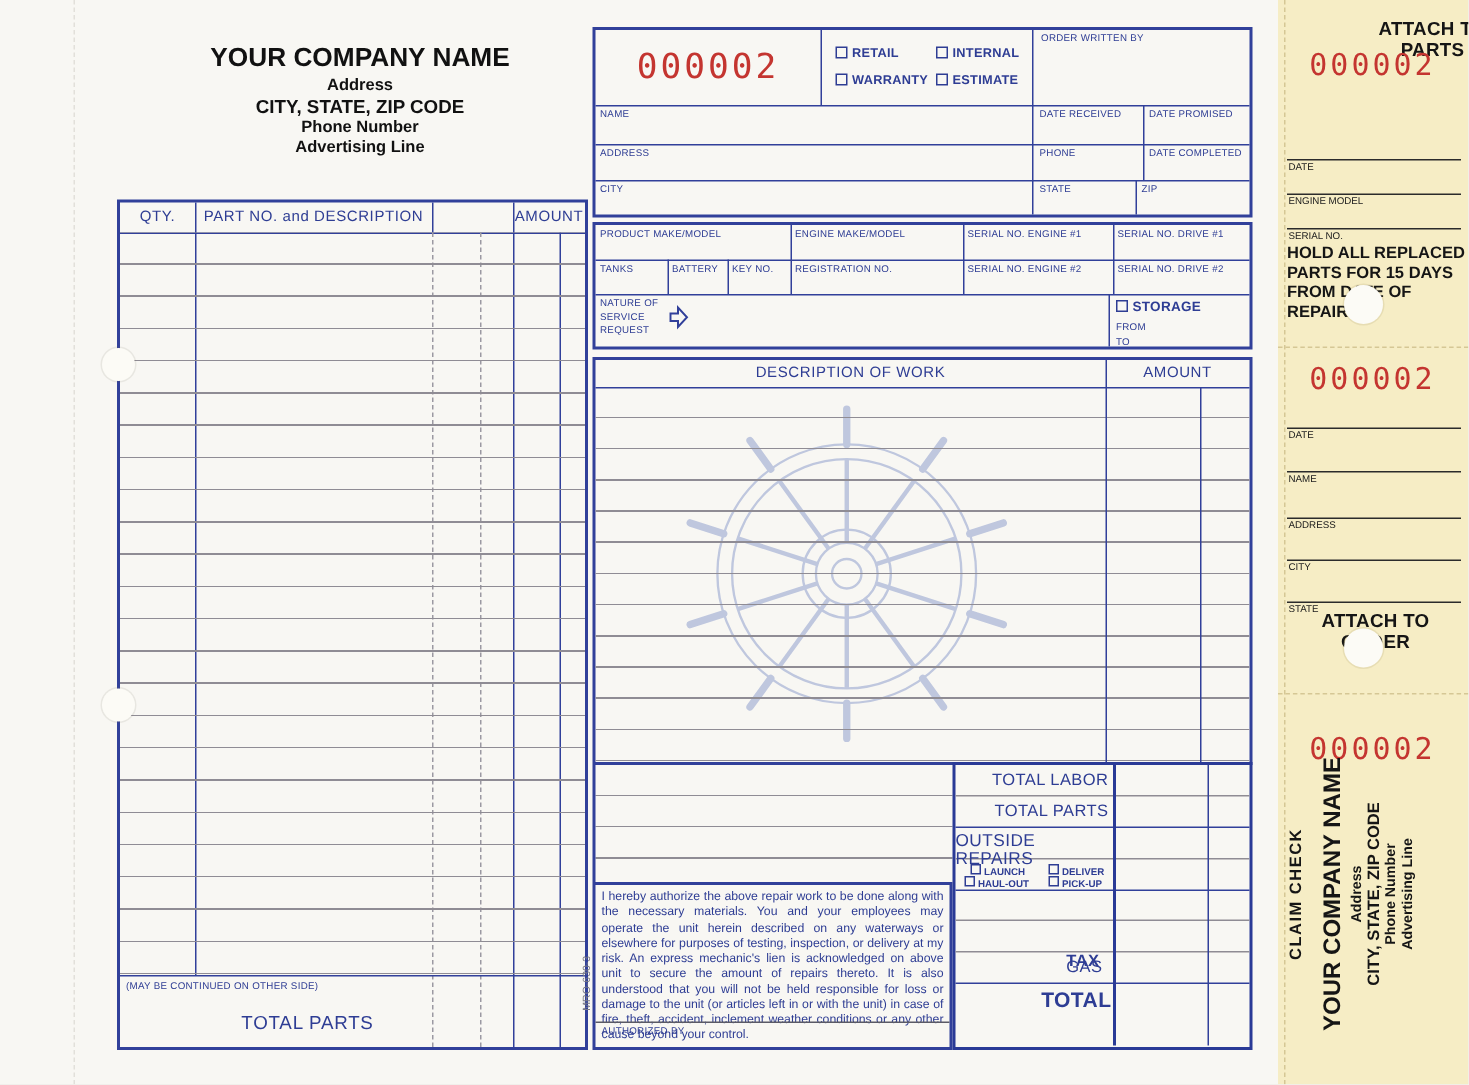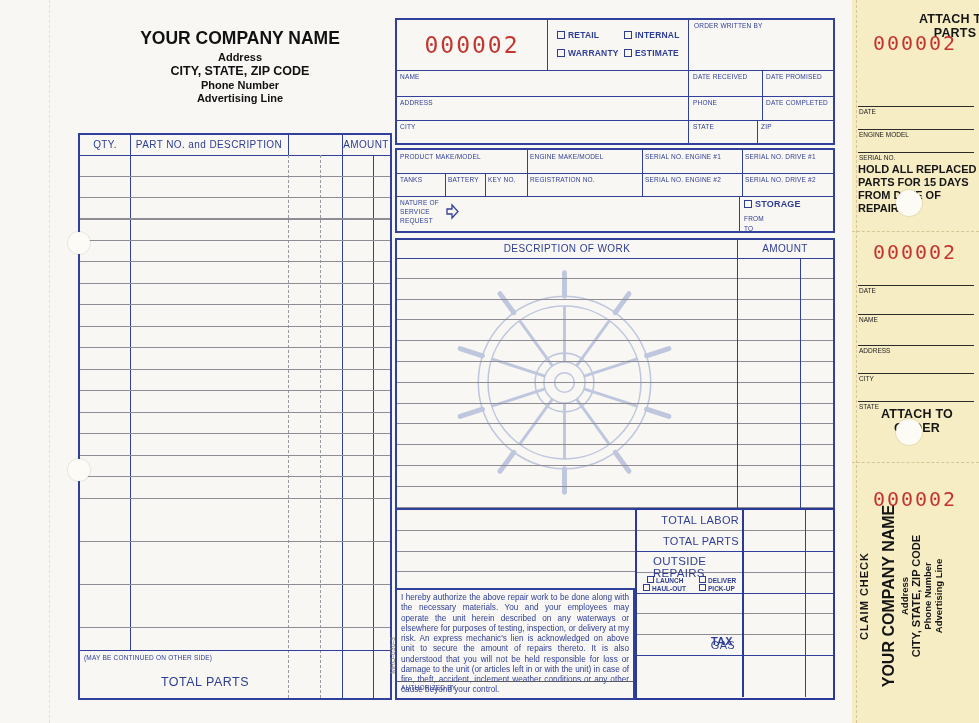--- a/index.html
+++ b/index.html
@@ -176,34 +176,37 @@
 
   <div class="abs" style="left:635px;top:508px;width:200px;height:192px;border:2.5px solid #2a3a96;box-sizing:border-box;">
     <div style="display:grid;grid-template-rows:repeat(9,1fr);height:100%;">
       <div style="border-bottom:1px solid #8f8c94;position:relative;">
           <span class="tot-lbl" style="position:absolute;right:94px;top:4px;">TOTAL LABOR</span>
         </div>
       <div style="border-bottom:1.5px solid #31409a;position:relative;">
           <span class="tot-lbl" style="position:absolute;right:94px;top:4px;">TOTAL PARTS</span>
         </div>
       <div style="border-bottom:1px solid #8f8c94;position:relative;">
-          <span class="tot-lbl" style="position:absolute;right:92px;top:3px;font-size:11.5px;padding-left:16px;">OUTSIDE REPAIRS</span>
+          <span class="tot-lbl" style="position:absolute;right:92px;top:3px;font-size:11.5px;">OUTSIDE REPAIRS</span>
         </div>
       <div style="border-bottom:1.5px solid #31409a;position:relative;font-size:6.5px;font-weight:bold;color:#2e3d94;">
         <span style="position:absolute;left:10px;top:3px;"><span class="cbsm"></span><span>LAUNCH</span></span>
         <span style="position:absolute;left:62px;top:3px;"><span class="cbsm"></span><span>DELIVER</span></span>
         <span style="position:absolute;left:6px;top:11px;"><span class="cbsm"></span><span>HAUL-OUT</span></span>
         <span style="position:absolute;left:62px;top:11px;"><span class="cbsm"></span><span>PICK-UP</span></span>
       </div>
       <div style="border-bottom:1px solid #8f8c94;"></div>
       <div style="border-bottom:1px solid #8f8c94;position:relative;">
           <span class="tot-lbl" style="position:absolute;right:100px;top:21px;font-weight:bold;">TAX</span>
         </div>
       <div style="border-bottom:1.5px solid #31409a;position:relative;">
           <span class="tot-lbl" style="position:absolute;right:98px;top:4px;">GAS</span>
+        </div>
+      <div style="position:relative;">
+          <span class="tot-lbl" style="position:absolute;right:92px;top:2px;font-size:14px;font-weight:bold;">TOTAL</span>
         </div>
     </div>
     <div class="vblue2" style="left:105px;top:0;height:187px;"></div>
     <div class="vblue" style="left:168px;top:0;height:187px;"></div>
   </div>
 
   <div class="abs" style="left:352px;top:652px;width:80px;text-align:center;font-size:7px;color:#7a7a85;transform:rotate(-90deg);">MRO-630-3</div>
 
   <div class="stub"></div>
   <div class="abs perf" style="left:856px;top:0;height:723px;width:0;border-left:1px dashed #d5c795;"></div>

